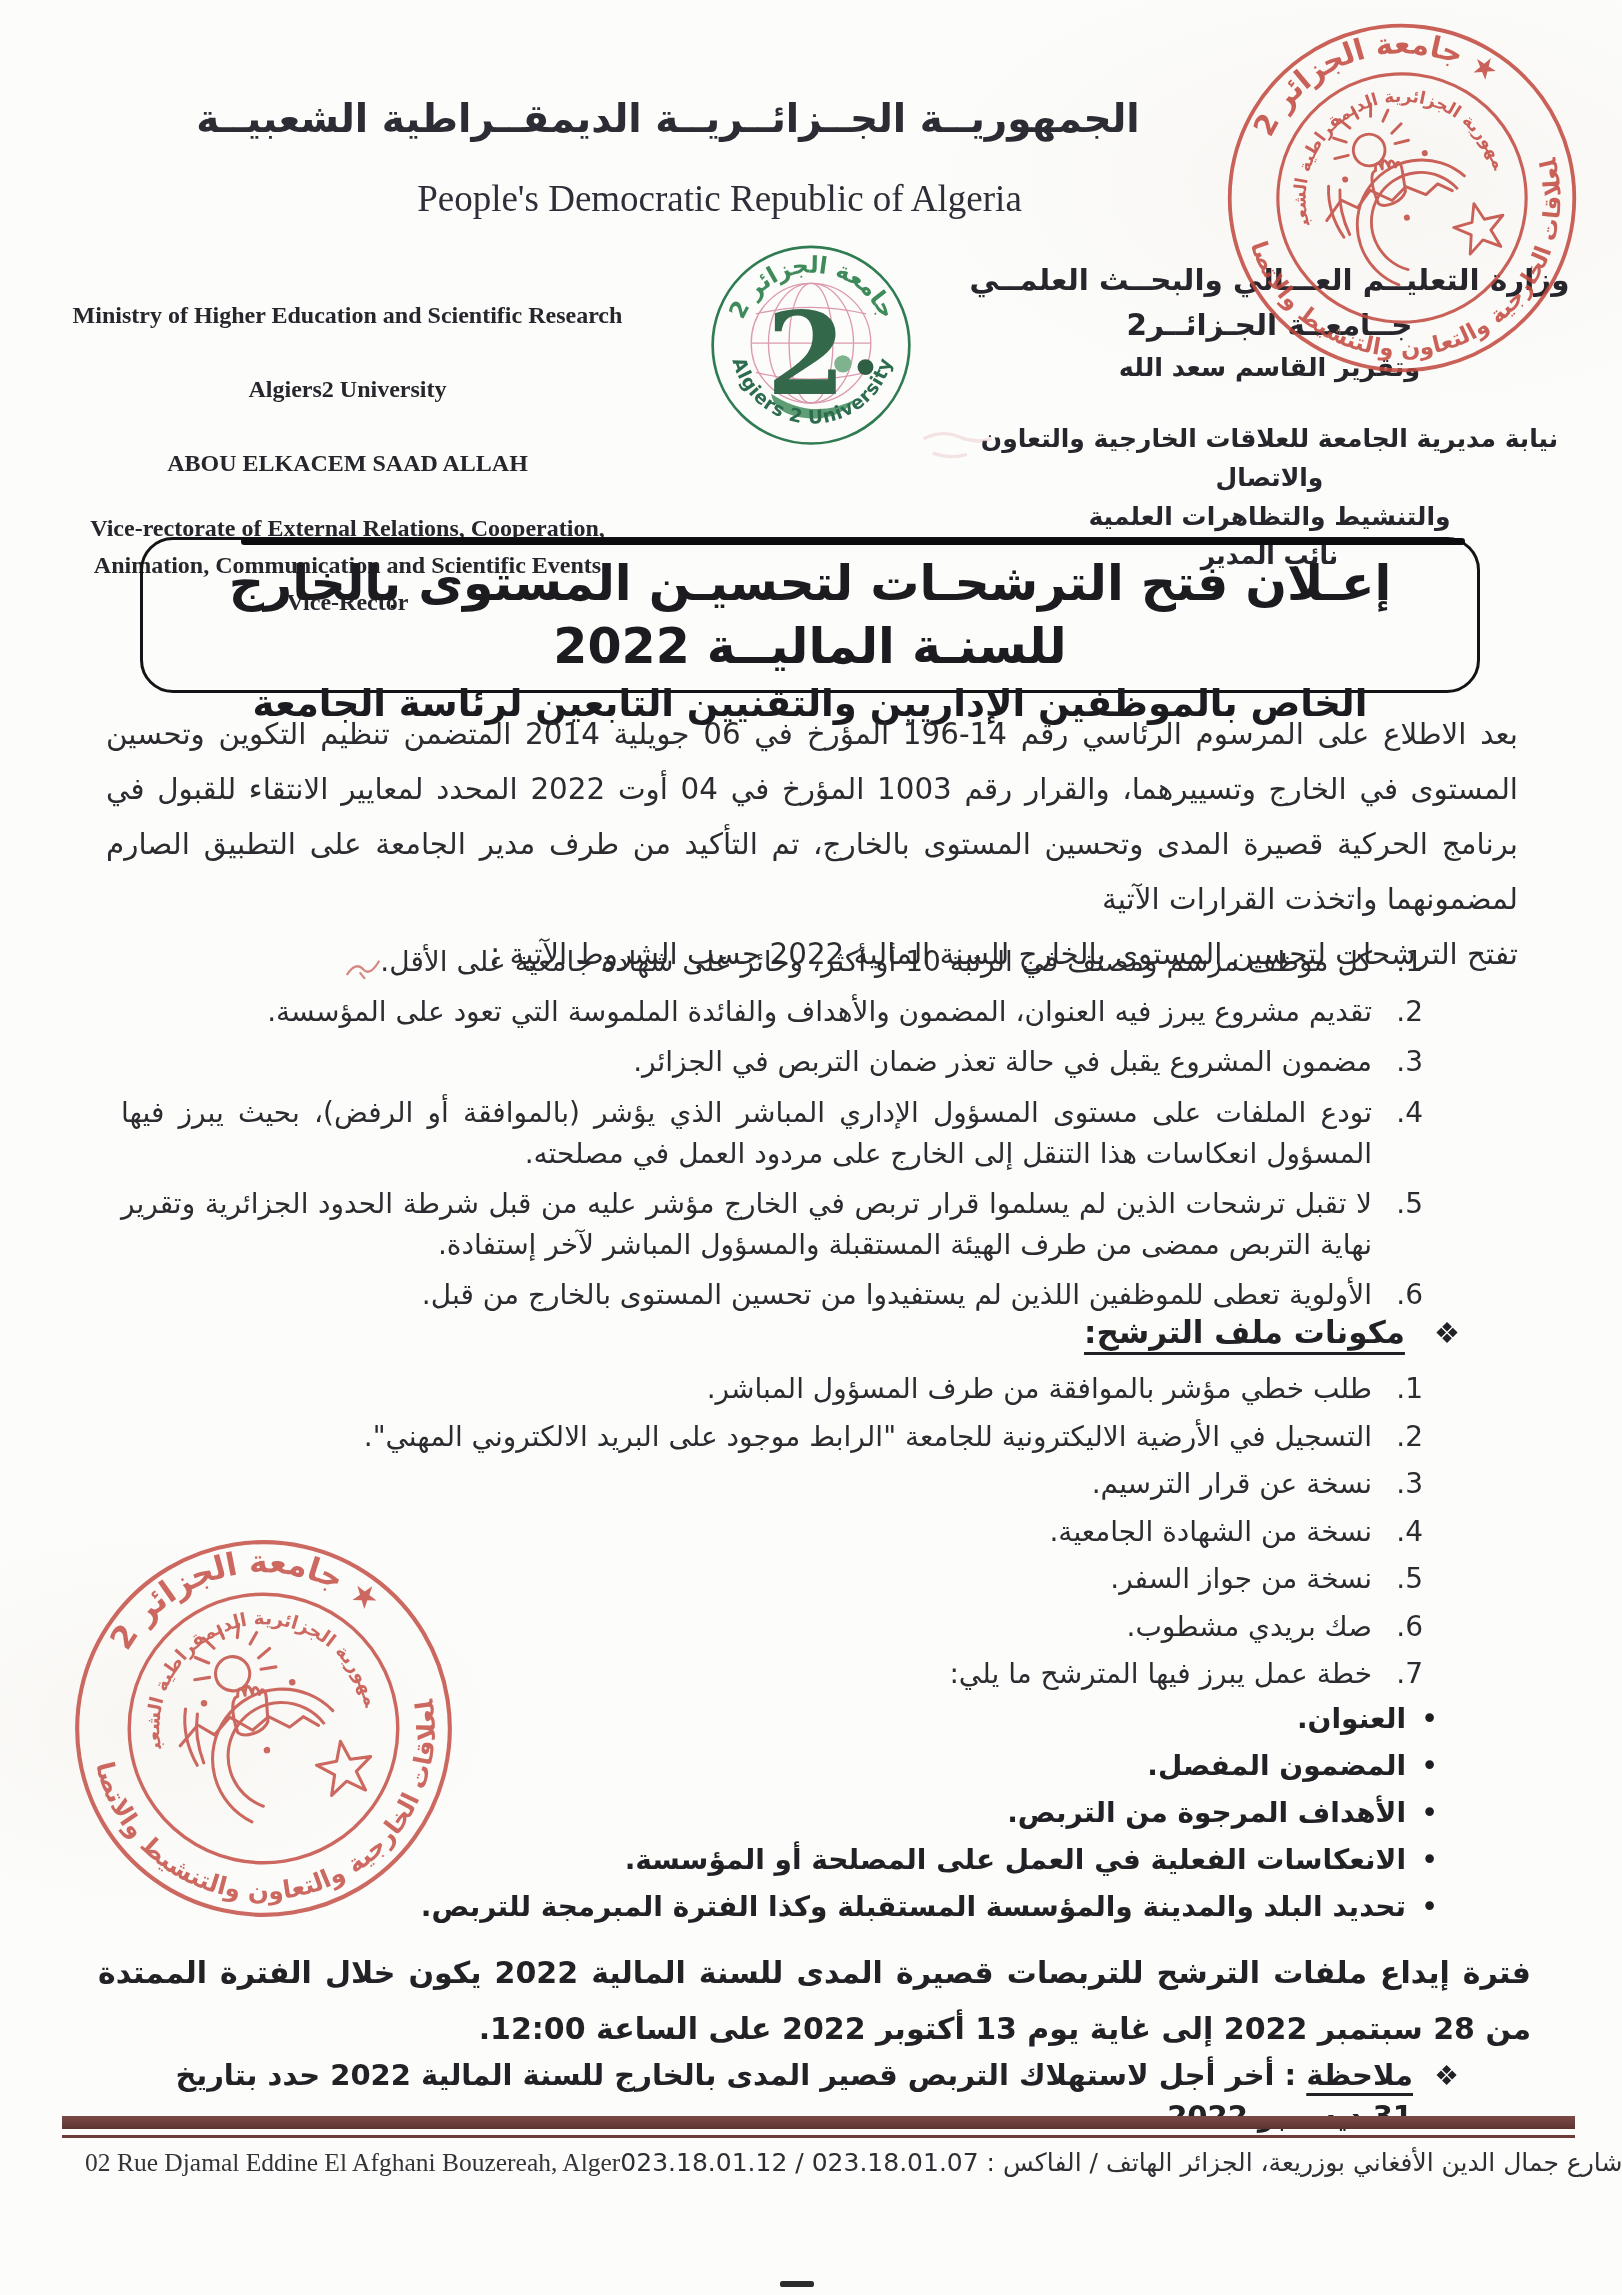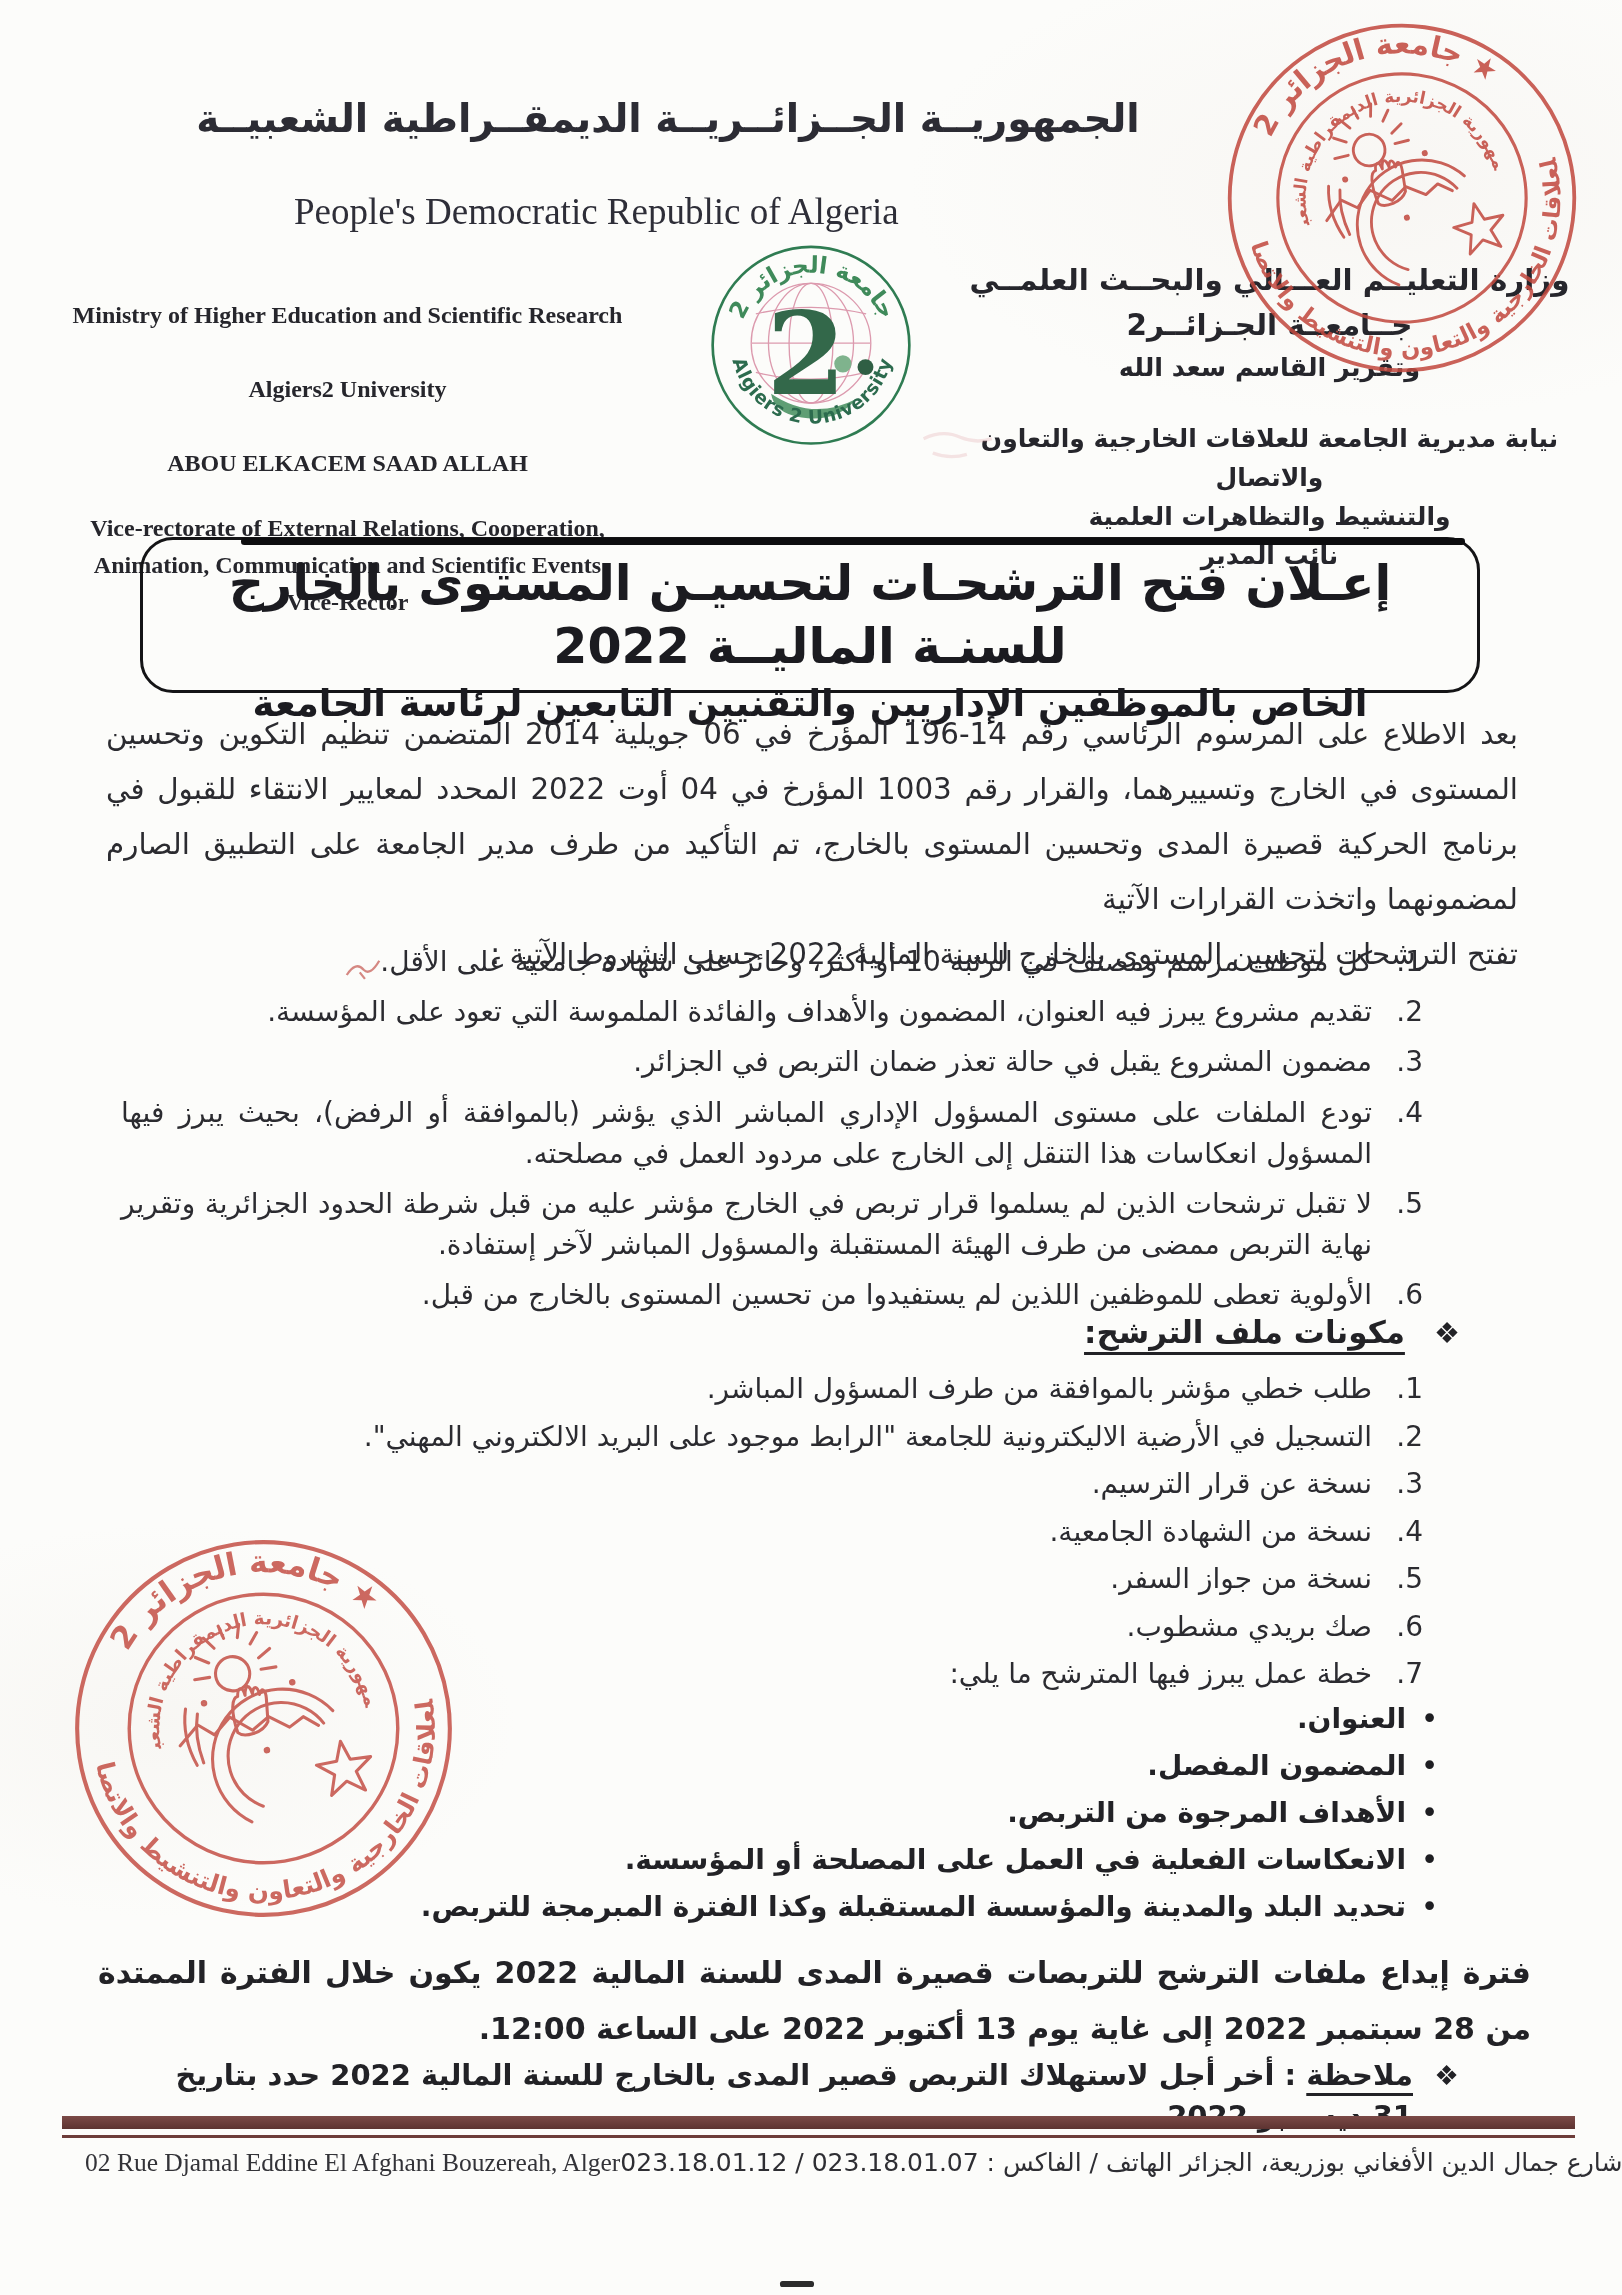--- a/index.html
+++ b/index.html
@@ -13,21 +13,21 @@
     font-family:"DejaVu Sans","Liberation Sans",sans-serif;
     color:#29292e;
   }
   .abs{position:absolute;}
   .ar{direction:rtl;font-family:"DejaVu Sans",sans-serif;}
   .serif{font-family:"Liberation Serif","DejaVu Serif",serif;}
 
   
   .republic-ar{left:177px;top:96px;width:982px;text-align:center;
     font-size:39px;font-weight:bold;color:#2c2c34;}
-  .republic-en{left:294px;top:190px;width:851px;
+  .republic-en{left:294px;top:177px;width:851px;text-align:center;
     font-size:37px;color:#2e2e38;}
   .left-block{left:25px;top:260px;width:645px;text-align:center;color:#26262c;}
   .left-block .grp1 div{font-size:24px;font-weight:bold;line-height:37px;margin-top:37px;}
   .left-block .grp2{margin-top:27.5px;}
   .left-block .grp2 div{font-size:24px;font-weight:bold;line-height:37px;}
   .right-block{left:939px;top:257px;width:661px;text-align:center;color:#26262c;}
   .right-block .r1{font-size:29.4px;font-weight:bold;line-height:46px;}
   .right-block .r2{font-size:29.4px;font-weight:bold;line-height:44px;}
   .right-block .r3{font-size:25.5px;font-weight:bold;line-height:41px;}
   .right-block .grp2{margin-top:31px;}

